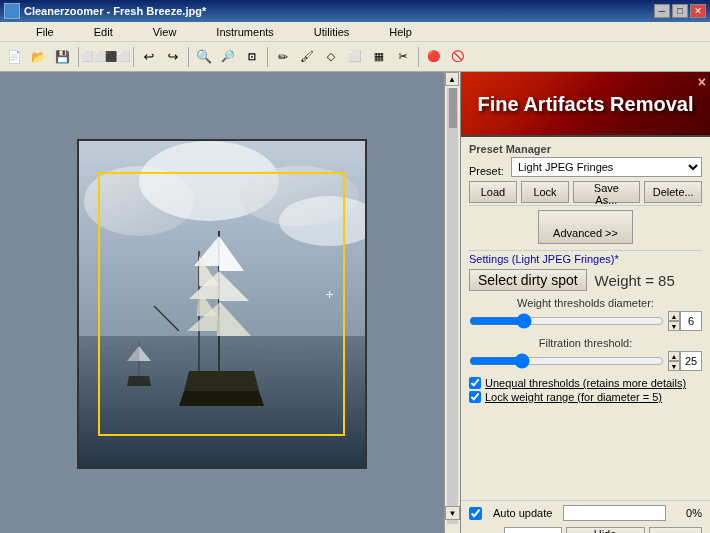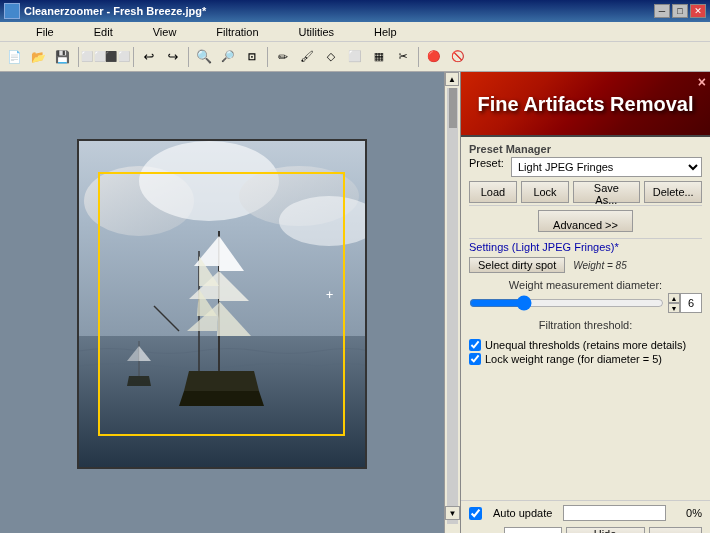--- a/index.html
+++ b/index.html
@@ -128,21 +128,21 @@
       padding: 6px 8px;
       flex: 1;
       display: flex;
       flex-direction: column;
       overflow-y: auto;
     }
 
     
     #preset-manager { }
     #preset-label { font-size: 11px; color: #444; font-weight: bold; margin-bottom: 2px; }
-    .preset-row { display: flex; align-items: flex-start; gap: 4px; margin-bottom: 4px; }
+    .preset-row { display: flex; align-items: flex-end; gap: 4px; margin-bottom: 4px; }
     .preset-row label { font-size: 11px; width: 38px; flex-shrink: 0; }
     select.preset-select {
       flex: 1;
       height: 20px;
       font-size: 11px;
       background: white;
       border: 1px solid #999;
       padding: 0 2px;
     }
     .btn-row { display: flex; gap: 4px; justify-content: center; margin-bottom: 0; }
@@ -154,49 +154,49 @@
       border: 1px solid #999;
       cursor: pointer;
       min-width: 48px;
     }
 
     
     .advanced-btn {
       display: block;
       margin: 2px auto 4px auto;
       height: 22px;
-      padding: 8px 14px;
+      padding: 16px 14px;
       font-size: 11px;
       background: linear-gradient(to bottom, #f0ede4, #d8d0c0);
       border: 1px solid #999;
       cursor: pointer;
     }
 
     
     .settings-header {
       font-size: 11px;
       color: #0000aa;
       font-weight: normal;
       margin-bottom: 4px;
     }
 
     
     .dirty-spot-row {
       display: flex; align-items: center; gap: 8px;
       margin-bottom: 6px;
     }
     .dirty-spot-btn {
-      height: 16px;
+      height: 22px;
       padding: 0 8px;
-      font-size: 11px;
+      font-size: 14px;
       background: linear-gradient(to bottom, #f0ede4, #d8d0c0);
       border: 1px solid #999;
       cursor: pointer;
     }
-    .weight-label { font-size: 10px; color: #333; font-style: italic; }
+    .weight-label { font-size: 15px; color: #333; }
 
     
     .slider-section { margin-bottom: 6px; }
     .slider-label { font-size: 11px; color: #333; text-align: center; margin-bottom: 2px; }
     .slider-row { display: flex; align-items: center; gap: 4px; }
     input[type=range] {
       flex: 1;
       height: 12px;
       cursor: pointer;
     }
@@ -217,21 +217,21 @@
     .spin-value {
       width: 22px; height: 20px;
       background: white;
       border: 1px solid #999;
       text-align: center;
       font-size: 11px;
       display: flex; align-items: center; justify-content: center;
     }
 
     
-    .check-row { display: flex; align-items: center; gap: 4px; margin-bottom: 2px; }
+    .check-row { display: flex; align-items: center; gap: 4px; margin-bottom: 2px; text-decoration: underline; }
     .check-row input[type=checkbox] { width: 12px; height: 12px; }
     .check-row label { font-size: 11px; }
 
     
     .action-btn-row {
       display: flex; gap: 4px; justify-content: center;
       margin: 4px 0;
     }
     .action-btn {
       height: 24px;
@@ -294,21 +294,21 @@
     <div class="titlebar-btn">─</div>
     <div class="titlebar-btn">□</div>
     <div class="titlebar-btn" style="background:#dd4444;color:white;">✕</div>
   </div>
 </div>
 
 <div id="menubar">
   <span class="menu-item">File</span>
   <span class="menu-item">Edit</span>
   <span class="menu-item">View</span>
-  <span class="menu-item">Filtration</span>
+  <span class="menu-item">Instruments</span>
   <span class="menu-item">Utilities</span>
   <span class="menu-item">Help</span>
 </div>
 
 <div id="toolbar">
   <div class="toolbar-btn" title="New">📄</div>
   <div class="toolbar-btn" title="Open">📂</div>
   <div class="toolbar-btn" title="Save">💾</div>
   <div class="toolbar-sep"></div>
   <div class="toolbar-btn" title="Copy" style="font-size:10px;">⬜⬜</div>
@@ -445,35 +445,45 @@
       <div class="hdivider"></div>
 
       <div class="settings-header">Settings (Light JPEG Fringes)*</div>
 
       <div class="dirty-spot-row">
         <button class="dirty-spot-btn">Select dirty spot</button>
         <span class="weight-label">Weight = 85</span>
       </div>
 
       <div class="slider-section">
-        <div class="slider-label">Weight measurement diameter:</div>
+        <div class="slider-label">Weight thresholds diameter:</div>
         <div class="slider-row">
           <input type="range" min="1" max="20" value="6" style="">
           <div class="spin-box">
             <div class="spin-arrows">
               <div class="spin-arrow">▲</div>
               <div class="spin-arrow">▼</div>
             </div>
             <div class="spin-value">6</div>
           </div>
         </div>
       </div>
 
       <div class="slider-section">
         <div class="slider-label">Filtration threshold:</div>
+        <div class="slider-row">
+          <input type="range" min="0" max="100" value="25" style="">
+          <div class="spin-box">
+            <div class="spin-arrows">
+              <div class="spin-arrow">▲</div>
+              <div class="spin-arrow">▼</div>
+            </div>
+            <div class="spin-value">25</div>
+          </div>
+        </div>
       </div>
 
       <div class="check-row">
         <input type="checkbox" checked="" style="">
         <label>Unequal thresholds (retains more details)</label>
       </div>
       <div class="check-row">
         <input type="checkbox" checked="" style="">
         <label>Lock weight range (for diameter = 5)</label>
       </div>

